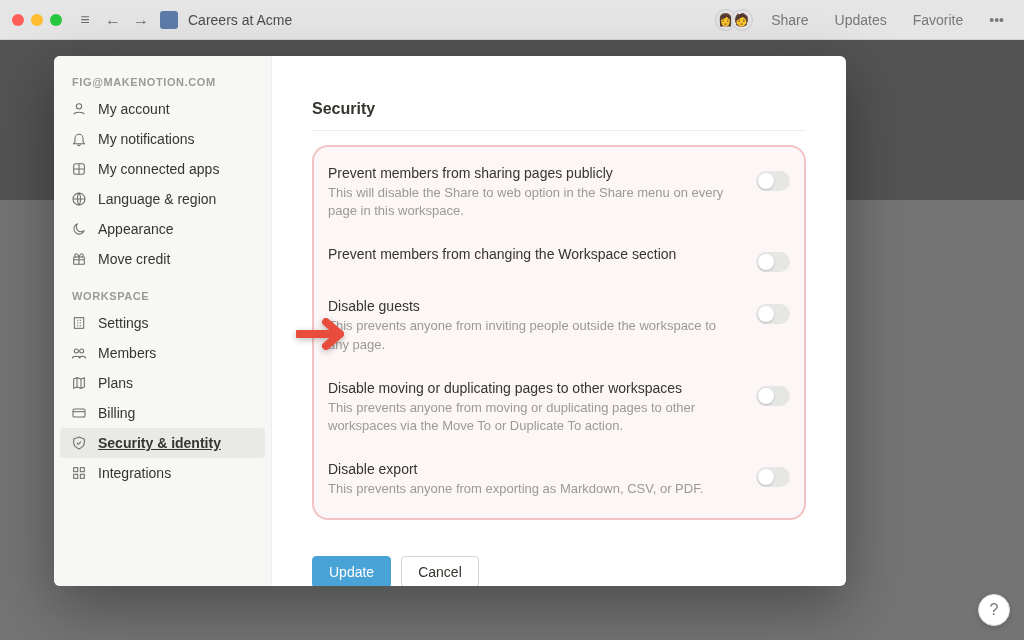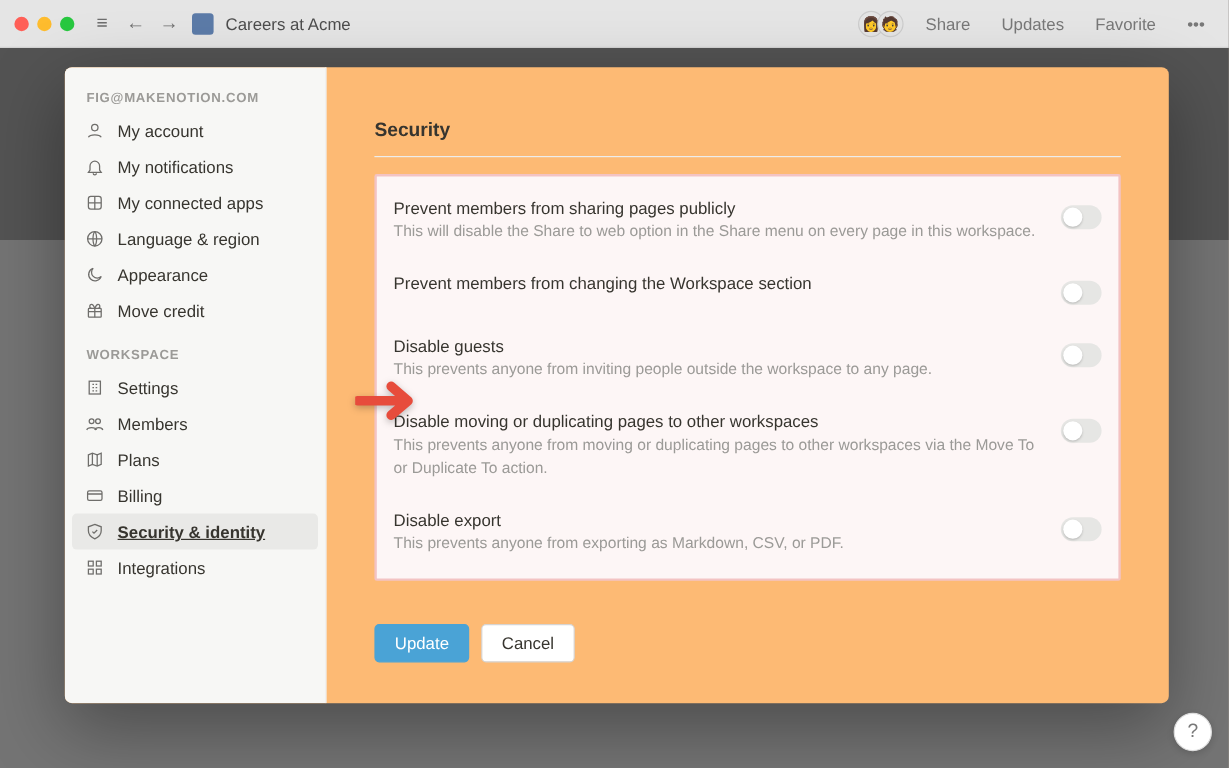--- a/index.html
+++ b/index.html
@@ -26,22 +26,22 @@
   .topbar .nav-icon { width:18px; text-align:center; color:#6e6e6e; font-size:16px; }
   .topbar .page-icon { width:18px;height:18px;border-radius:3px;background:#5c7ba8; display:inline-block;}
   .topbar .title { color:#4d4d4d; }
   .topbar .spacer { flex:1; }
   .topbar .avatars { display:flex; }
   .topbar .avatar { width:22px;height:22px;border-radius:50%;background:#e4e4e4;border:1px solid #ccc; margin-left:-6px; display:flex;align-items:center;justify-content:center;font-size:12px;}
   .topbar .rbtn { color:#787878; font-size:14px; padding:0 8px; }
 
   
   .modal {
-    position:absolute; left:54px; top:56px; width:920px; height:530px;
-    background:#fdba74; border-radius:6px; box-shadow:0 20px 60px rgba(0,0,0,0.35);
+    position:absolute; left:54px; top:56px; width:792px; height:530px;
+    background:#ffffff; border-radius:6px; box-shadow:0 20px 60px rgba(0,0,0,0.35);
     display:flex; overflow:hidden;
   }
   .sidebar {
     width:218px; background:#f7f7f5; padding:14px 6px 14px 6px;
     border-right:1px solid #eee; font-size:14px; color:#37352f;
   }
   .sidebar .section-label {
     font-size:11px; letter-spacing:0.6px; color:#9b9a97; font-weight:600;
     padding:6px 12px 6px 12px;
   }
@@ -52,21 +52,21 @@
   .sidebar .item.active { background:#e9e9e7; font-weight:600;text-decoration:underline; }
   .sidebar .icon { width:18px; height:18px; display:flex; align-items:center; justify-content:center; color:#6f6e6b;}
   .sidebar .icon svg { width:16px; height:16px; stroke:#6f6e6b; fill:none; stroke-width:1.6; }
   .sidebar .spacer-sm{height:10px;}
 
   .main {
     flex:1; padding:44px 40px 20px 40px; overflow:hidden; position:relative;
   }
   .main h2 { font-size:16px; font-weight:600; color:#37352f; padding-bottom:12px; border-bottom:1px solid #ededec;}
   .settings-block {
-    margin-top:14px; border:2px solid #f3c3c3; background:#fdf6f6; border-radius:2px;
+    margin-top:14px; border:2px solid #f3c3c3; background:#fdf6f6; border-radius:16px;
     padding:6px 14px 6px 14px;
   }
   .setting-row {
     display:flex; align-items:flex-start; padding:12px 0 14px 0;
   }
   .setting-row + .setting-row { }
   .setting-text { flex:1; padding-right:20px;}
   .setting-title { font-size:14px; color:#37352f; margin-bottom:3px; }
   .setting-desc { font-size:13px; color:#9b9a97; line-height:1.4; }
   .toggle {

